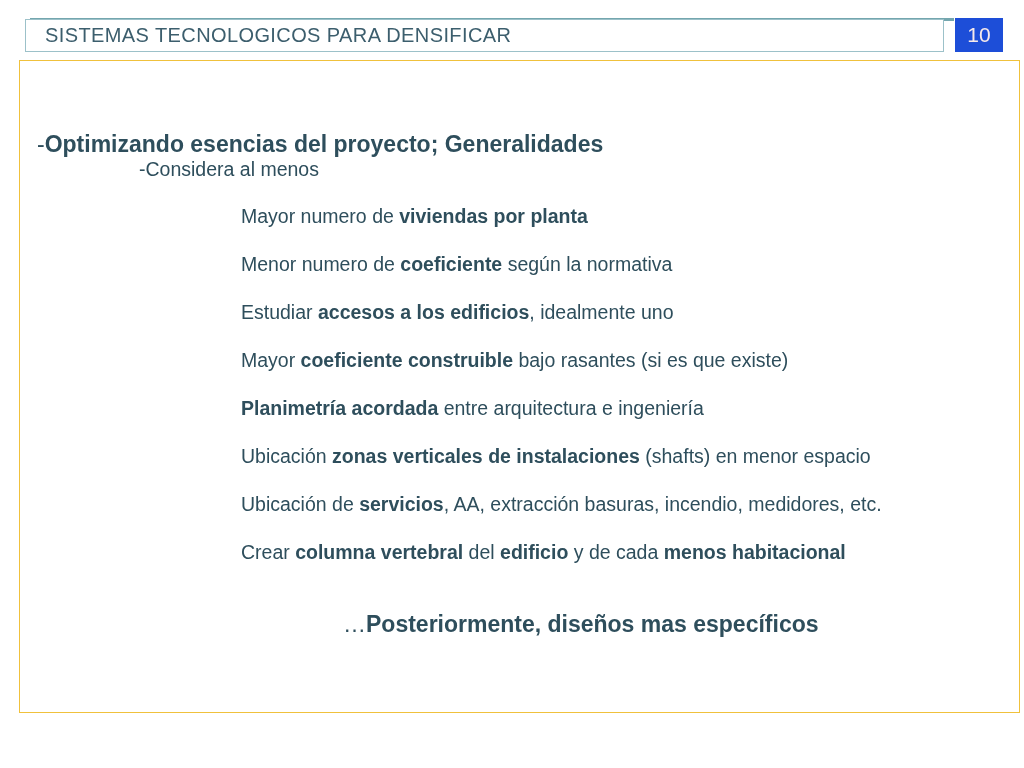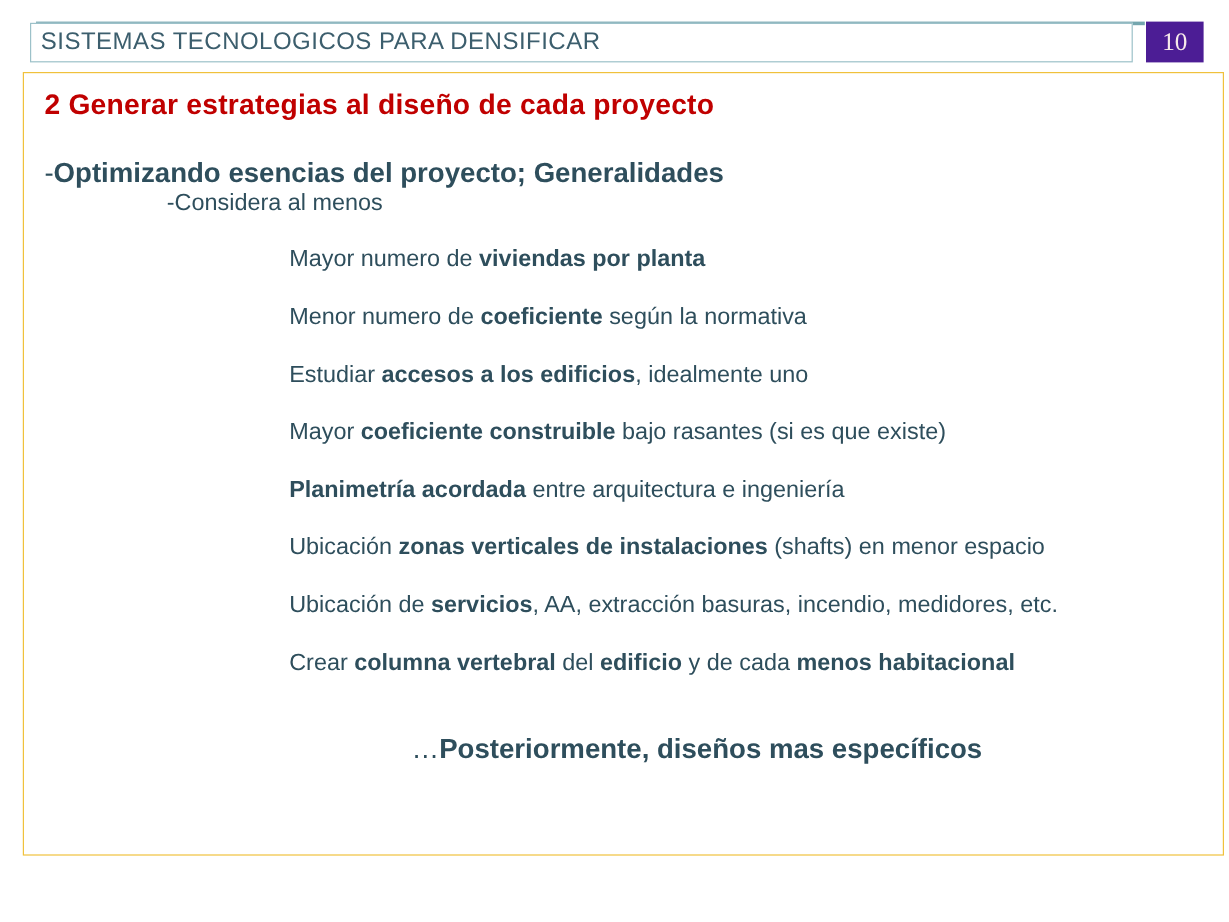--- a/index.html
+++ b/index.html
@@ -9,30 +9,30 @@
   }
   .slide{position:relative;width:1024px;height:768px;background:#ffffff;}
 
   
   .accent-bar{position:absolute;left:30px;top:18px;width:924px;height:3px;background:#74a6ae;}
 
   
   .title-box{
     position:absolute;left:25px;top:19px;width:919px;height:33px;
     border:1.5px solid #9cc1c9;box-sizing:border-box;background:#ffffff;
-    display:flex;align-items:center;padding-left:8px;
+    display:flex;align-items:center;padding-left:19px;
   }
   .title-box .title-text{
     font-size:20px;color:#3c5e6d;letter-spacing:.4px;white-space:nowrap;
   }
 
   
   .page-badge{
     position:absolute;left:955px;top:18px;width:48px;height:34px;
-    background:#4c1d95;display:flex;align-items:center;justify-content:center;font-family:Liberation Serif, serif;
+    background:#1d4ed8;display:flex;align-items:center;justify-content:center;
   }
   .page-badge .page-num{font-size:21px;color:#f7eaea;}
 
   
   .content-box{
     position:absolute;left:19px;top:60px;width:1001px;height:653px;
     border:1.5px solid #f0c13c;box-sizing:border-box;background:#ffffff;
   }
 
   .heading{
@@ -60,21 +60,20 @@
   <div class="title-box">
     <span class="title-text">SISTEMAS TECNOLOGICOS PARA DENSIFICAR</span>
   </div>
 
   <div class="page-badge">
     <span class="page-num">10</span>
   </div>
 
   <div class="content-box">
 
-    <h1 class="heading">2 Generar estrategias al diseño de cada proyecto</h1>
 
     <p class="rich intro"><span>-</span><span class="b">Optimizando esencias del proyecto; Generalidades</span></p>
 
     <p class="rich subintro"><span>-Considera al menos</span></p>
 
     <div class="bullets" id="bullets">
         <p><span>Mayor numero de </span><span class="b">viviendas por planta</span></p>
         <p><span>Menor numero de </span><span class="b">coeficiente</span><span> según la normativa</span></p>
         <p><span>Estudiar </span><span class="b">accesos a los edificios</span><span>, idealmente uno</span></p>
         <p><span>Mayor </span><span class="b">coeficiente construible</span><span> bajo rasantes (si es que existe)</span></p>

